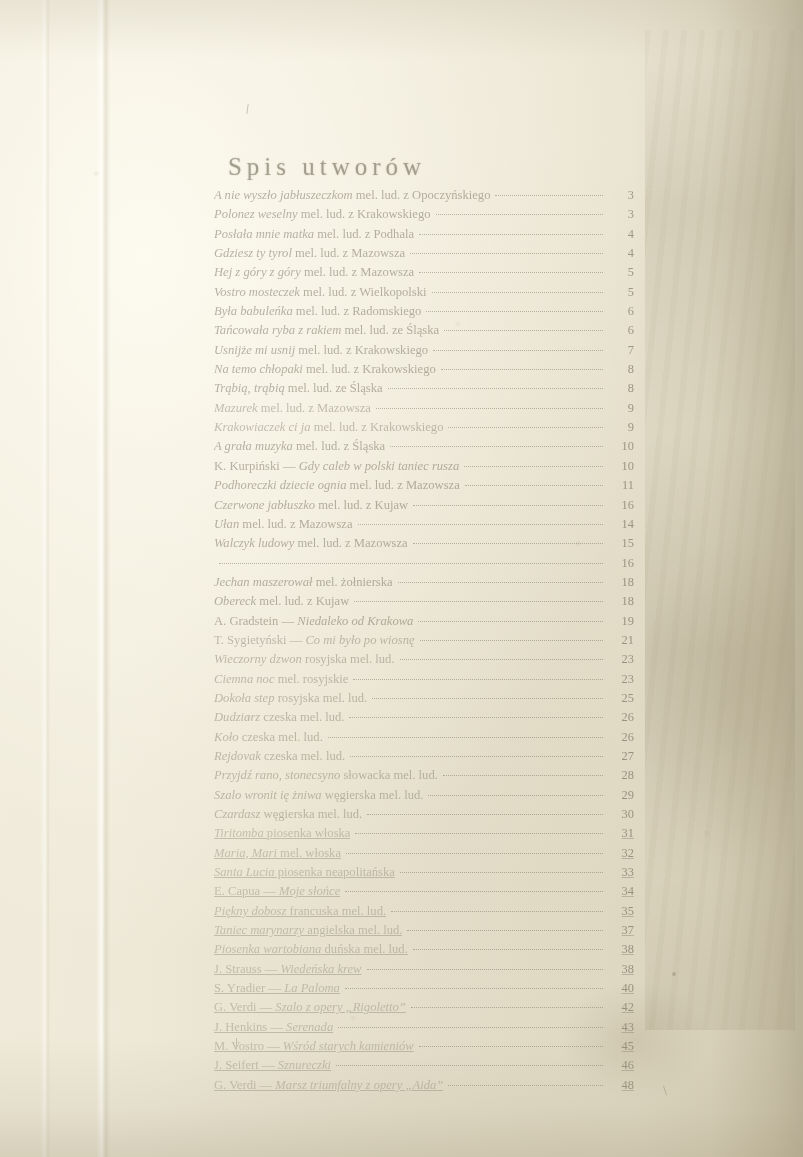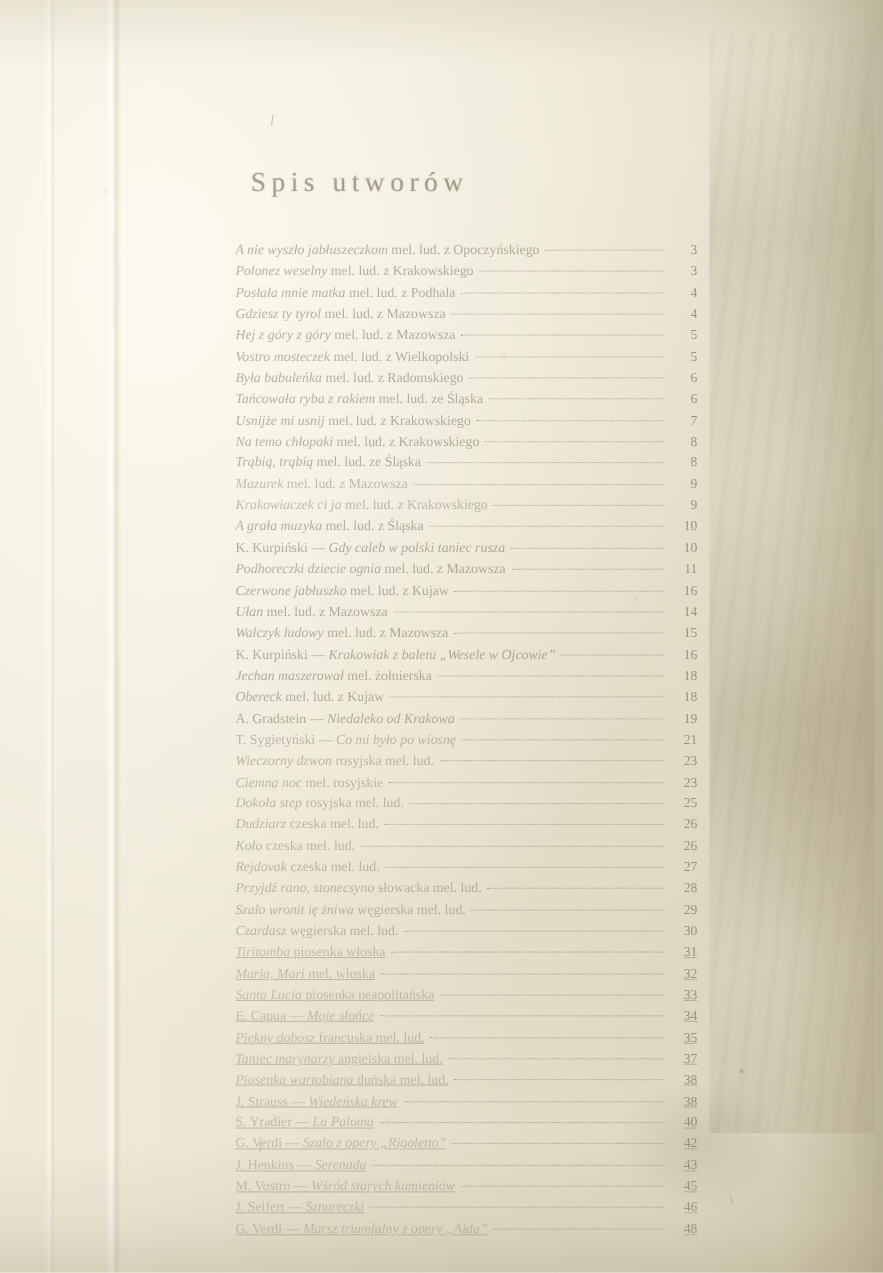--- a/index.html
+++ b/index.html
@@ -140,21 +140,20 @@
     align-items: baseline;
     height: 19.35px;
     font-size: 12.6px;
     color: rgba(86,80,64,0.50);
     white-space: nowrap;
   }
   .toc-row .entry {
     flex: 0 1 auto;
     overflow: hidden;
     text-overflow: clip;
-    margin-top: 32px;
   }
   .toc-row .leader {
     flex: 1 1 auto;
     margin: 0 5px;
     border-bottom: 1px dotted rgba(96,90,72,0.40);
     position: relative;
     top: -3px;
     min-width: 12px;
   }
   .toc-row .pg {
@@ -300,21 +299,20 @@
           <span class="entry"><span class="ital">Ułan</span> mel. lud. z Mazowsza</span>
           <span class="leader"></span>
           <span class="pg">14</span>
         </div>
         <div class="toc-row fade-1">
           <span class="entry"><span class="ital">Walczyk ludowy</span> mel. lud. z Mazowsza</span>
           <span class="leader"></span>
           <span class="pg">15</span>
         </div>
         <div class="toc-row fade-1">
-          <span class="entry">K. Kurpiński — <span class="ital">Krakowiak z baletu „Wesele w Ojcowie”</span></span>
           <span class="leader"></span>
           <span class="pg">16</span>
         </div>
         <div class="toc-row fade-1">
           <span class="entry"><span class="ital">Jechan maszerował</span> mel. żołnierska</span>
           <span class="leader"></span>
           <span class="pg">18</span>
         </div>
         <div class="toc-row fade-1">
           <span class="entry"><span class="ital">Obereck</span> mel. lud. z Kujaw</span>

